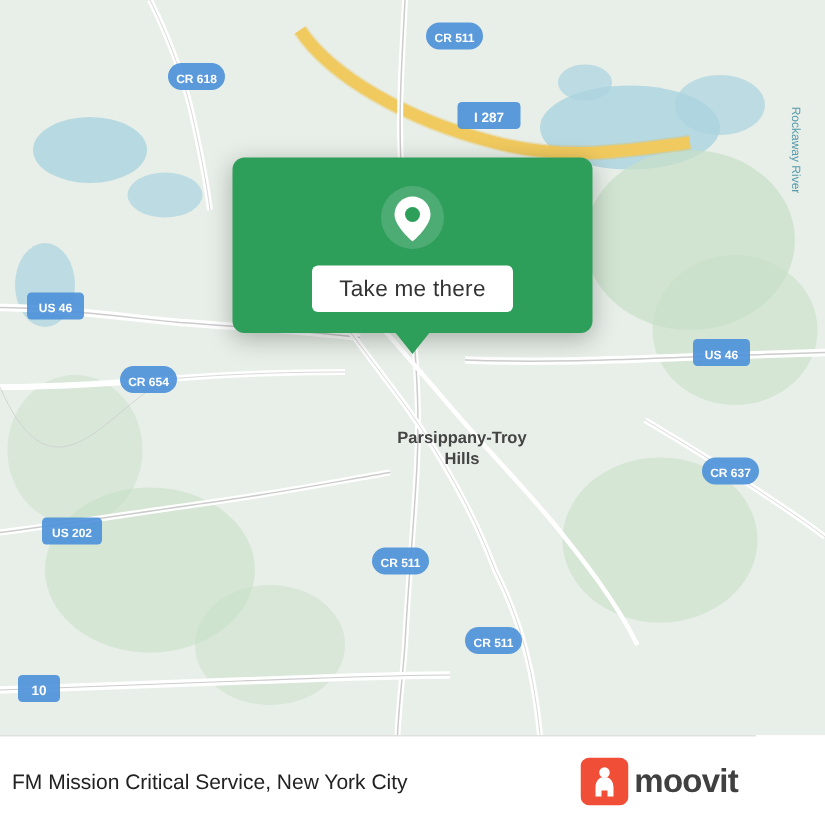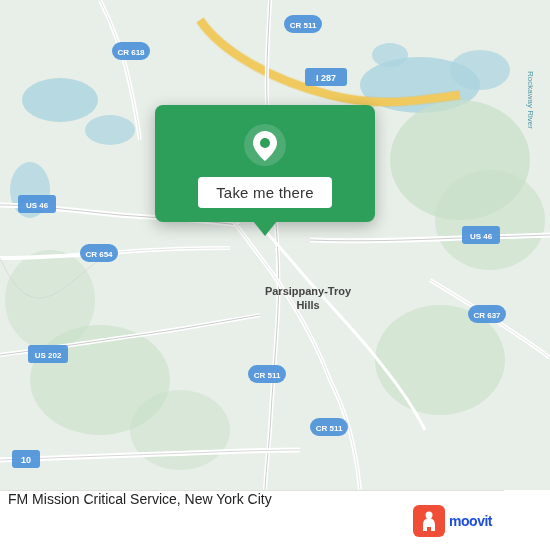--- a/index.html
+++ b/index.html
@@ -26,21 +26,21 @@
       height: 100%;
       position: absolute;
       top: 0; left: 0;
     }
 
     
     #popup-card {
       position: absolute;
       top: 105px;
       left: 155px;
-      width: 220px;
+      width: 240px;
       background: #2e9e5b;
       border-radius: 8px;
       display: flex;
       flex-direction: column;
       align-items: center;
       padding: 18px 16px 14px 16px;
       box-shadow: 0 4px 16px rgba(0,0,0,0.28);
       z-index: 10;
     }
 
@@ -74,20 +74,21 @@
       cursor: pointer;
       letter-spacing: 0.2px;
     }
 
     
     #bottom-bar {
       width: 504px;
       height: 60px;
       background: white;
       display: flex;
+      align-items: center;
       justify-content: space-between;
       padding: 0 12px 0 8px;
       border-top: 1px solid #e0e0e0;
     }
 
     #location-info {
       display: flex;
       flex-direction: column;
     }
 
@@ -108,23 +109,23 @@
       border-radius: 2px;
     }
 
     #moovit-logo {
       display: flex;
       align-items: center;
       gap: 4px;
     }
 
     #moovit-text {
-      font-size: 14px;
+      font-size: 22px;
       font-weight: 700;
-      color: #1d4ed8;
+      color: #404040;
       letter-spacing: -0.5px;
     }
 
     #moovit-icon {
       width: 32px;
       height: 32px;
     }
   </style>
 </head>
 <body>

